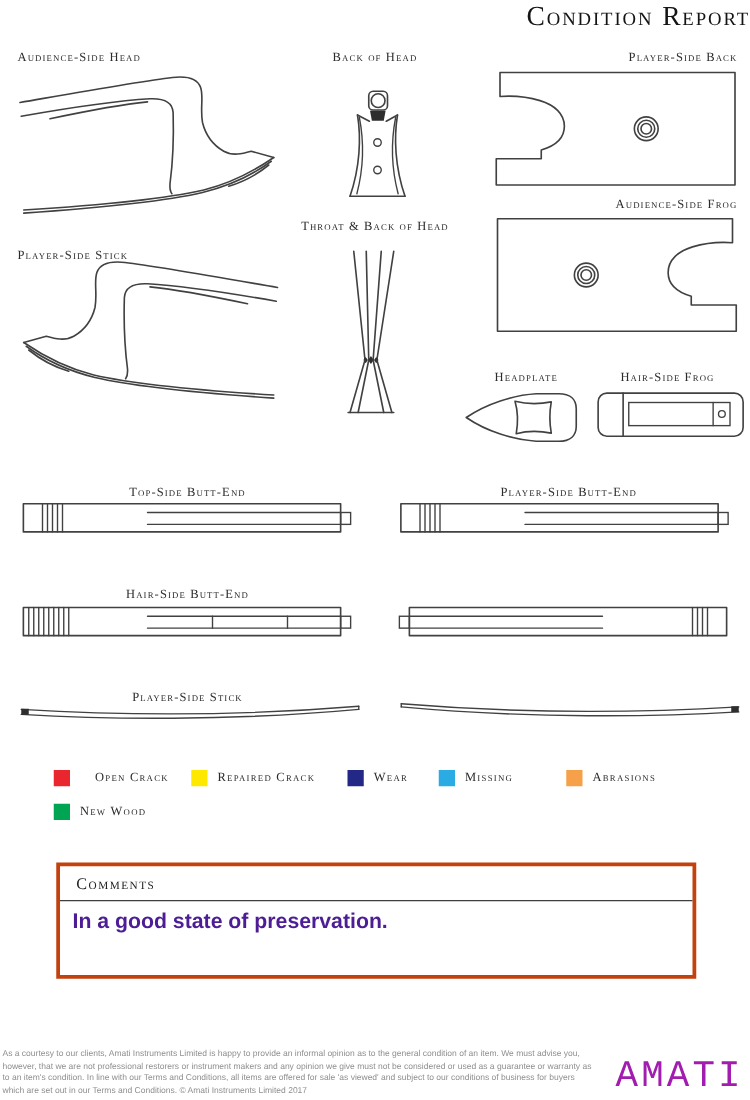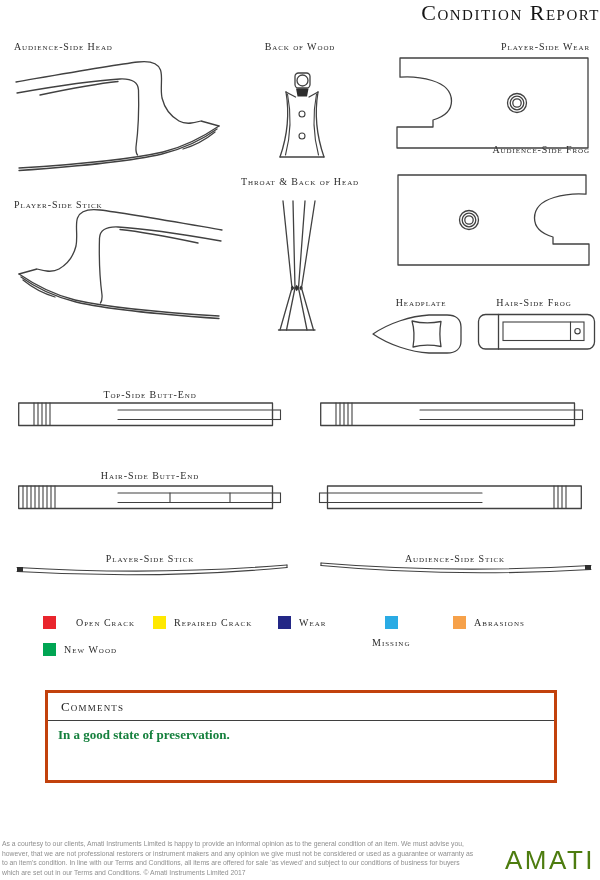--- a/index.html
+++ b/index.html
@@ -15,49 +15,49 @@
   .draw svg{display:block;overflow:visible;}
   .legend-item{position:absolute;display:flex;align-items:center;gap:8px;}
   .swatch{width:13px;height:13px;flex:0 0 13px;}
   .legend-label{font-family:"Liberation Serif",serif;font-variant:small-caps;
                 font-size:10px;letter-spacing:1px;color:#2b2b2b;white-space:nowrap;}
   .comments-box{position:absolute;left:45px;top:690px;width:512px;height:93px;
                 border:3px solid #c2410c;box-sizing:border-box;background:#fff;}
   .comments-head{height:27px;border-bottom:1px solid #3f3f3f;display:flex;align-items:center;
                  padding-left:13px;font-family:"Liberation Serif",serif;font-variant:small-caps;
                  font-size:13px;letter-spacing:1.2px;color:#222;}
-  .comments-body{padding:6px 10px;font-family:Liberation Serif, serif;
-                 font-weight:bold;font-size:13px;color:#15803d;}
+  .comments-body{padding:6px 10px;font-family:Liberation Sans, sans-serif;
+                 font-weight:bold;font-size:17px;color:#4c1d95;}
   .footer-text{position:absolute;left:2px;top:839px;width:472px;
                font-size:6.8px;line-height:1.4;color:#8f8f8f;}
-  .brand{position:absolute;right:5px;top:845px;font-family:Liberation Sans, sans-serif;
-         font-weight:300;font-size:26px;letter-spacing:2.5px;color:#4d7c0f;}
+  .brand{position:absolute;right:5px;top:845px;font-family:Liberation Mono, monospace;
+         font-weight:300;font-size:30px;letter-spacing:2.5px;color:#a21caf;}
   .ln{stroke:#414141;stroke-width:1.3;fill:none;stroke-linecap:round;stroke-linejoin:round;}
   .lnthin{stroke:#414141;stroke-width:1.1;fill:none;stroke-linecap:round;}
   .solid{fill:#2e2e2e;stroke:none;}
 </style>
 </head>
 <body>
 
 <div id="canvas">
 
   <div class="title">Condition Report</div>
 
   <div class="dlabel" style="left:14px;top:41px;">Audience-Side Head</div>
-  <div class="dlabel c" style="left:240px;top:41px;width:120px;">Back of Wood</div>
-  <div class="dlabel" style="right:10px;top:41px;text-align:right;">Player-Side Wear</div>
-  <div class="dlabel" style="right:10px;top:144px;text-align:right;margin-left:19px;">Audience-Side Frog</div>
+  <div class="dlabel c" style="left:240px;top:41px;width:120px;">Back of Head</div>
+  <div class="dlabel" style="right:10px;top:41px;text-align:right;">Player-Side Back</div>
+  <div class="dlabel" style="right:10px;top:158px;text-align:right;margin-left:19px;">Audience-Side Frog</div>
   <div class="dlabel" style="left:14px;top:199px;">Player-Side Stick</div>
   <div class="dlabel c" style="left:230px;top:176px;width:140px;">Throat &amp; Back of Head</div>
   <div class="dlabel c" style="left:371px;top:297px;width:100px;">Headplate</div>
   <div class="dlabel c" style="left:478px;top:297px;width:112px;">Hair-Side Frog</div>
   <div class="dlabel c" style="left:40px;top:389px;width:220px;">Top-Side Butt-End</div>
+  <div class="dlabel c" style="left:345px;top:389px;width:220px;">Player-Side Butt-End</div>
   <div class="dlabel c" style="left:40px;top:470px;width:220px;">Hair-Side Butt-End</div>
   <div class="dlabel c" style="left:40px;top:553px;width:220px;">Player-Side Stick</div>
-  <div class="dlabel c" style="left:345px;top:553px;width:220px;">Audience-Side Stick</div>
 
   <div class="draw" style="left:8px;top:57px;">
     <svg width="220" height="118" viewBox="0 0 220 118">
       <path class="ln" d="M8,25 C60,16 105,8 130,5 C143,3.5 150,6 152.5,13 C155,20 152,30 154,41 C157,53 164,60 171,64 C178,68 186,66 193,64 L211,69"></path>
       <path class="ln" d="M211,69 C195,80 175,90 155,95 C120,103 60,108 11,111"></path>
       <path class="ln" d="M209,72 C194,83 174,92 154,97 C120,105 62,110 11,113.5"></path>
       <path class="ln" d="M207,75 C196,84 185,89 175,92"></path>
       <path class="ln" d="M9,36 C60,27 95,23 112,22 C124,21.5 130,25 130.5,33 C131,50 130,75 128,90 C127.7,94 128,96 129.5,98"></path>
       <path class="ln" d="M32,38 C70,30 95,26 110,24.5"></path>
     </svg>
@@ -243,21 +243,21 @@
     <span class="legend-label">Open Crack</span>
   </div>
   <div class="legend-item" style="left:153px;top:616px;">
     <span class="swatch" style="background-color: rgb(255, 232, 0);"></span>
     <span class="legend-label">Repaired Crack</span>
   </div>
   <div class="legend-item" style="left:278px;top:616px;">
     <span class="swatch" style="background-color: rgb(35, 39, 134);"></span>
     <span class="legend-label">Wear</span>
   </div>
-  <div class="legend-item" style="left:372px;top:616px;flex-direction:column;">
+  <div class="legend-item" style="left:351px;top:616px;">
     <span class="swatch" style="background-color: rgb(42, 171, 228);"></span>
     <span class="legend-label">Missing</span>
   </div>
   <div class="legend-item" style="left:453px;top:616px;">
     <span class="swatch" style="background-color: rgb(246, 161, 74);"></span>
     <span class="legend-label">Abrasions</span>
   </div>
   <div class="legend-item" style="left:43px;top:643px;">
     <span class="swatch" style="background-color: rgb(0, 165, 83);"></span>
     <span class="legend-label">New Wood</span>

